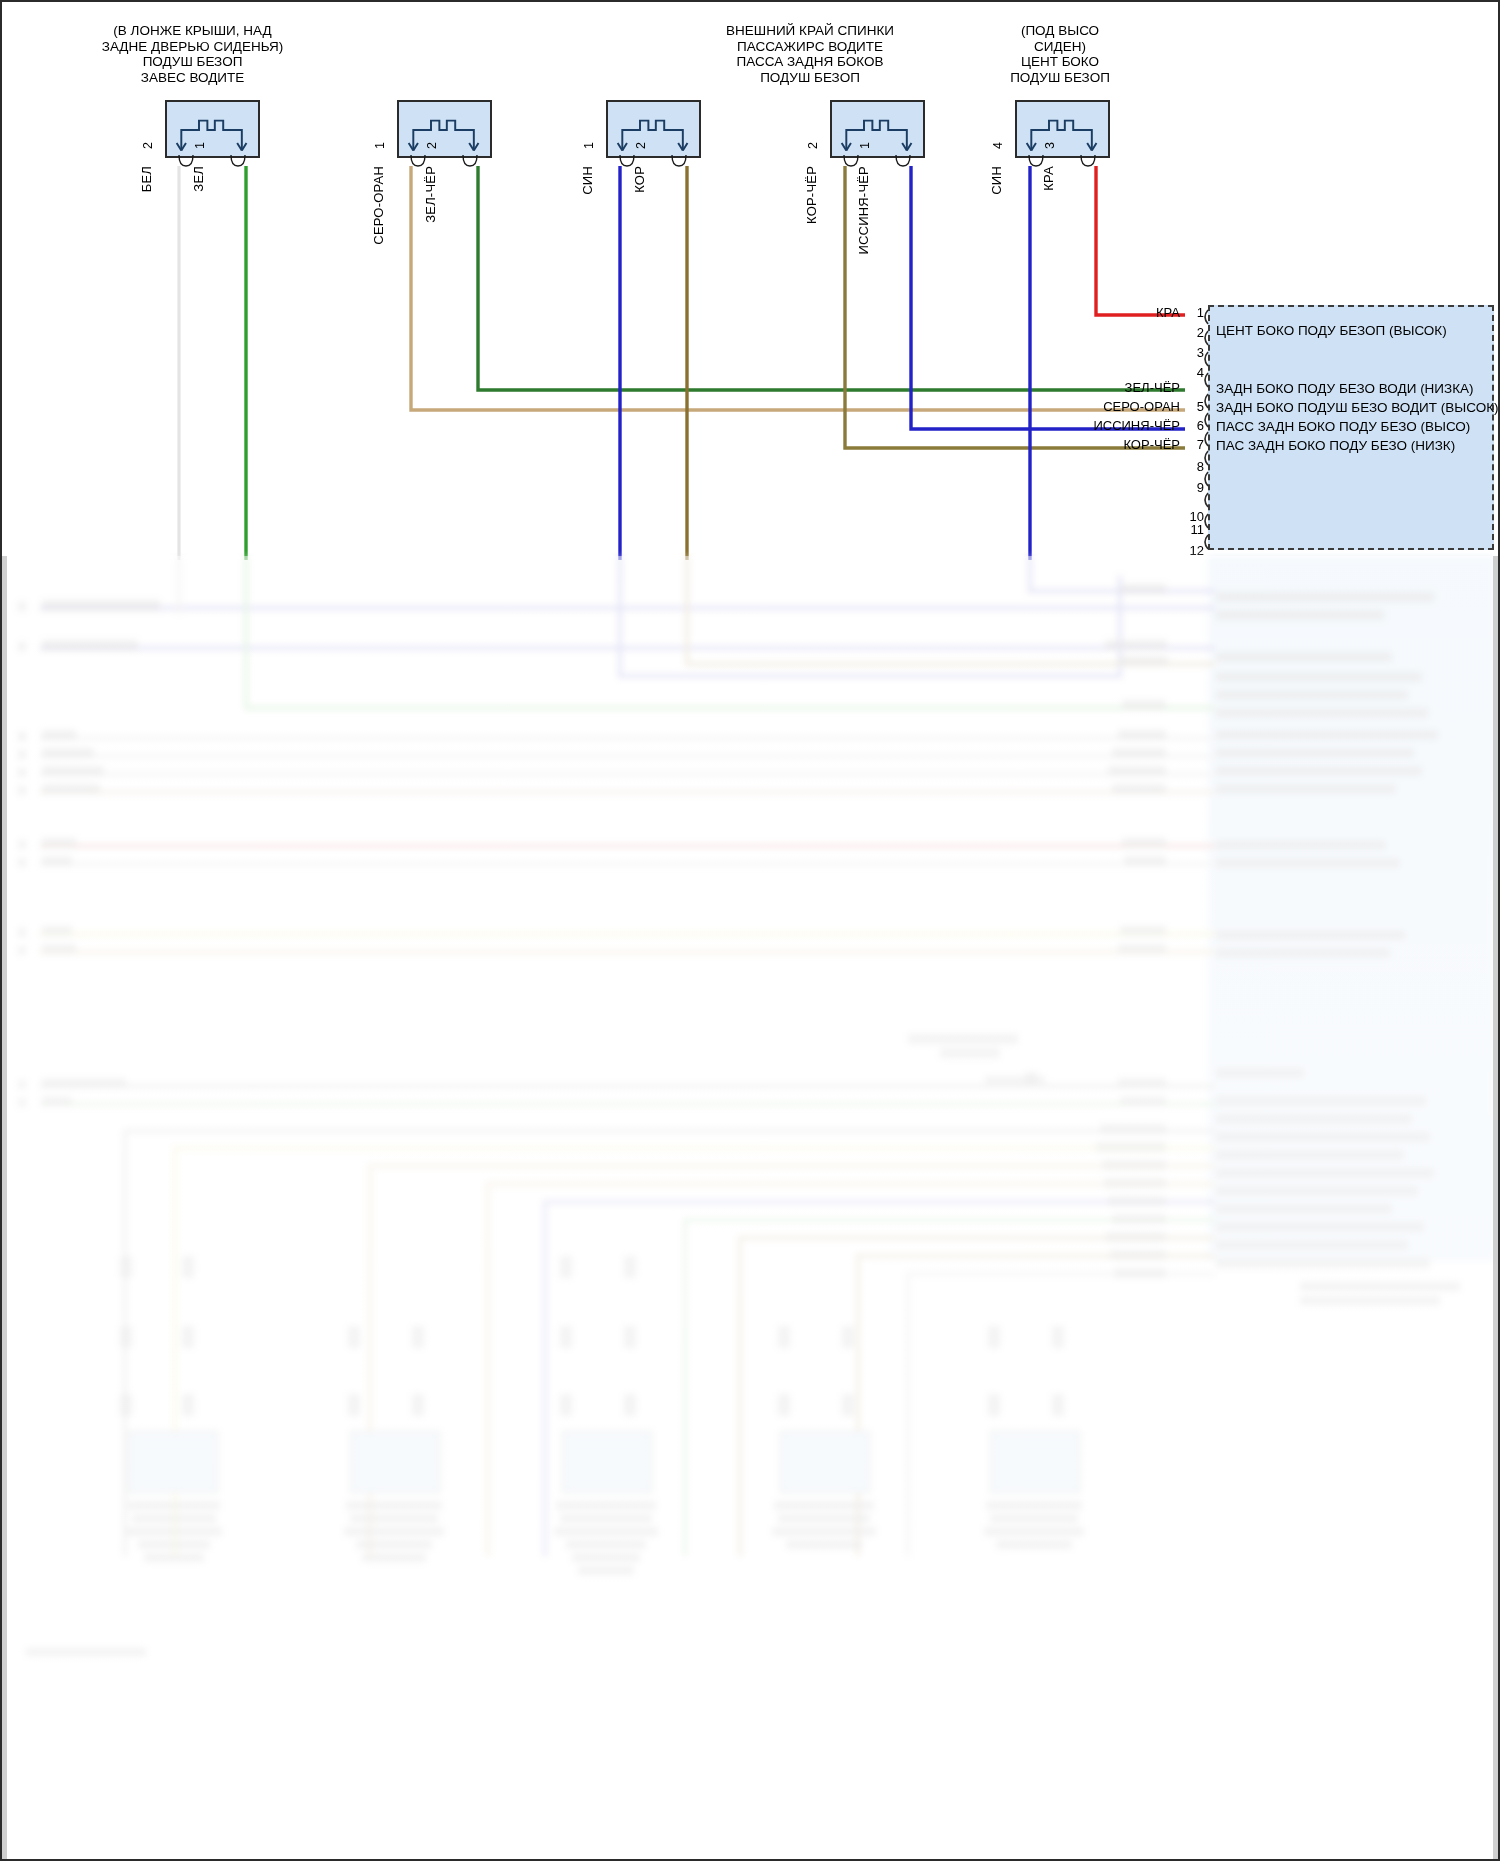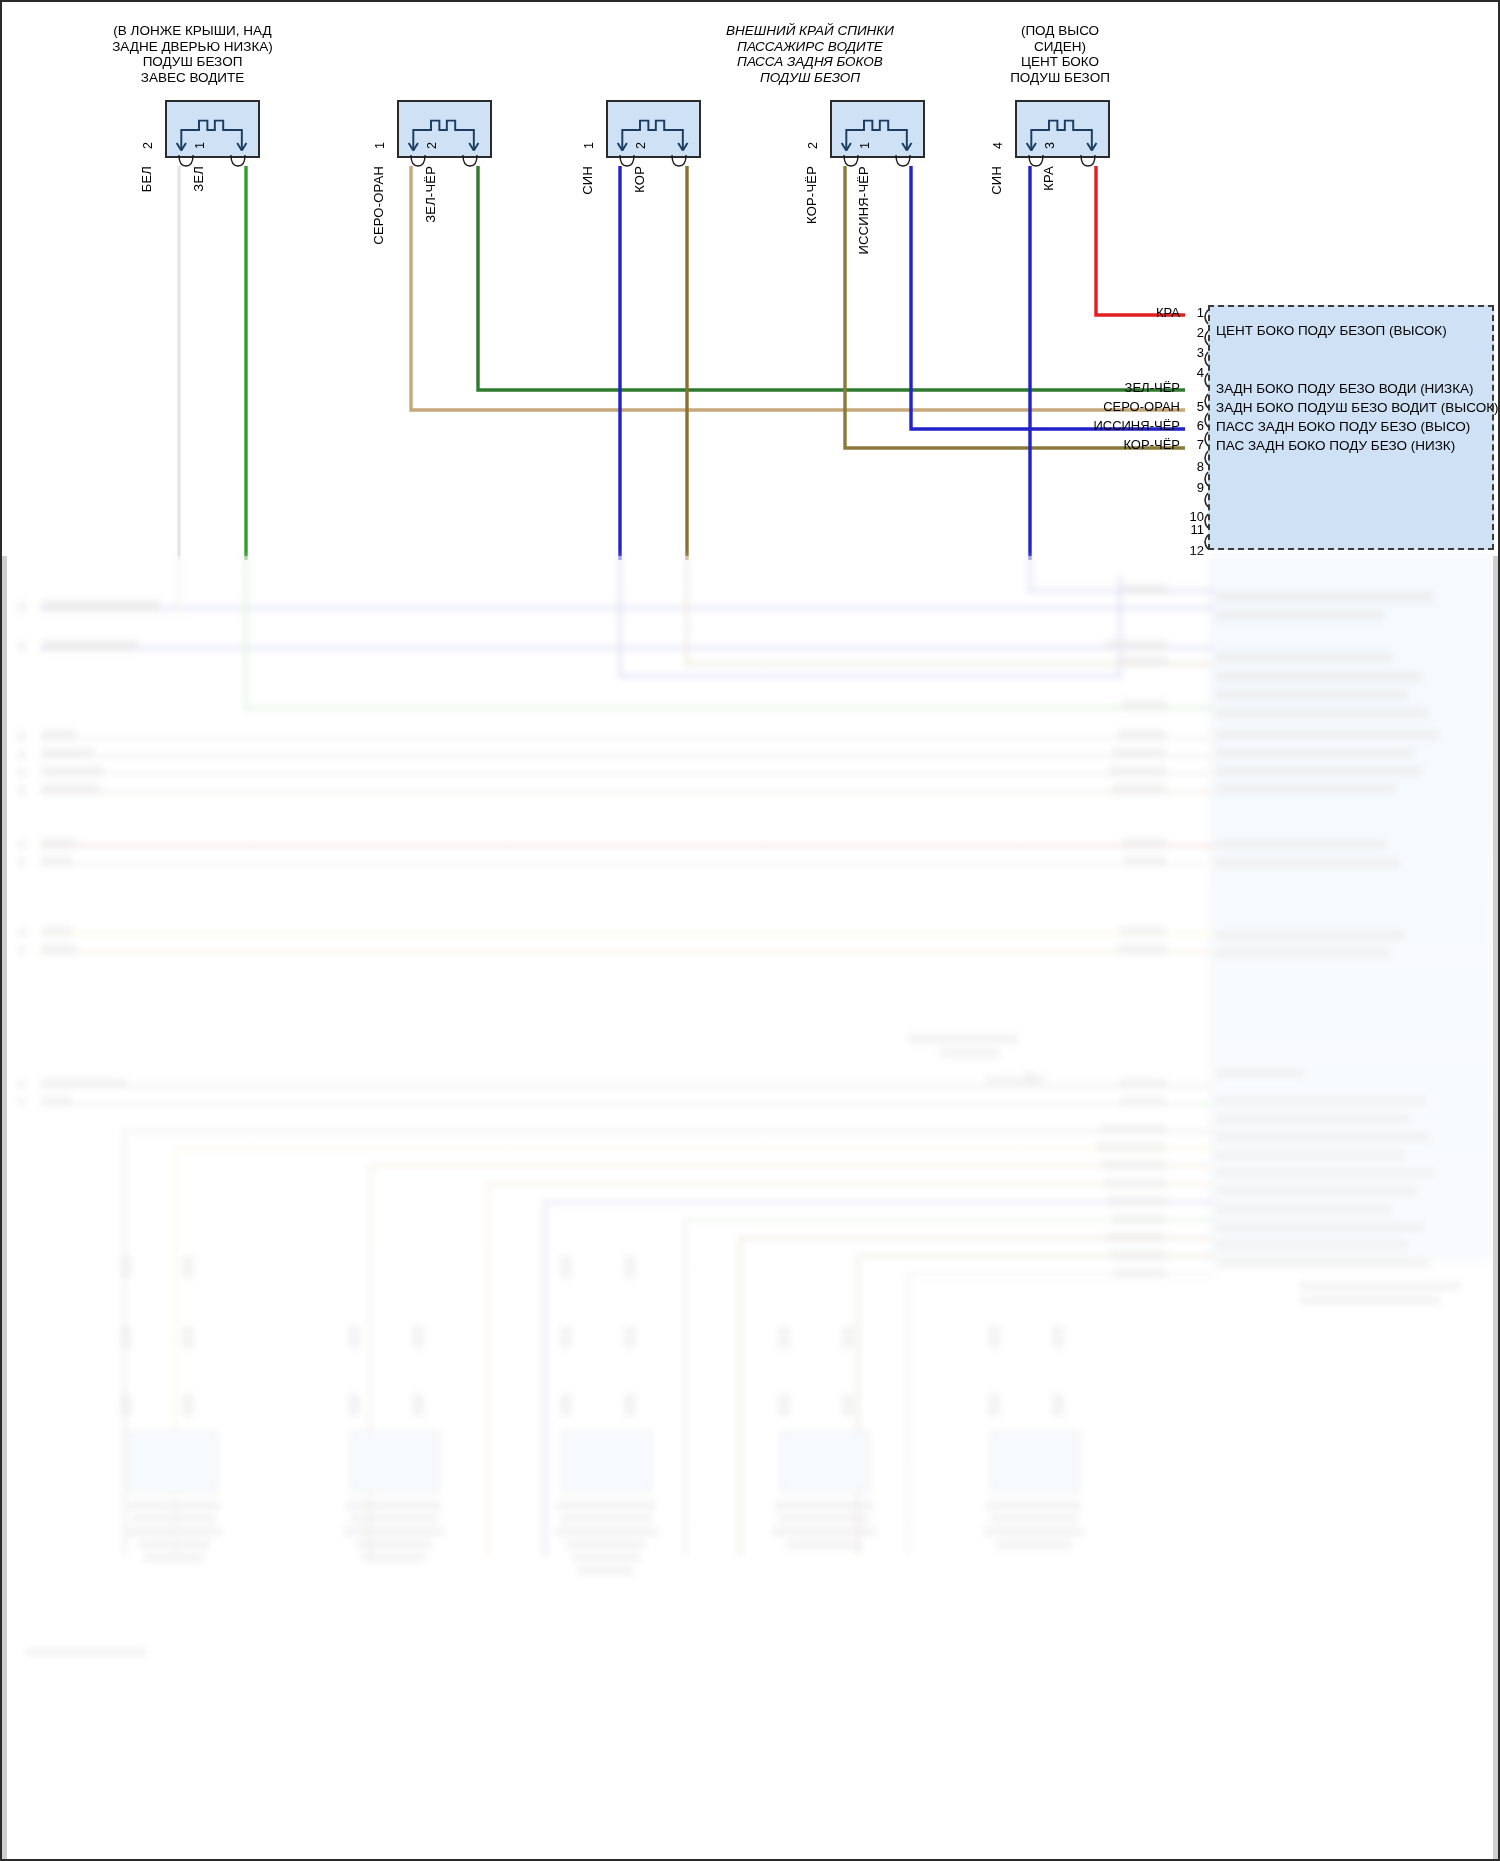--- a/index.html
+++ b/index.html
@@ -49,21 +49,21 @@
 </style>
 </head>
 <body>
 
 <div id="page">
 
   <div id="sharp">
 
     <div class="conn-head" style="left:95px;top:23px;width:195px;">
       <div>(В ЛОНЖЕ КРЫШИ, НАД</div>
-      <div>ЗАДНЕ ДВЕРЬЮ НИЗКА)</div>
+      <div>ЗАДНЕ ДВЕРЬЮ СИДЕНЬЯ)</div>
       <div>ПОДУШ БЕЗОП</div>
       <div>ЗАВЕС ВОДИТЕ</div>
     </div>
     <div class="conn-box" style="left:165px;top:100px;width:95px;height:58px;">
       <svg class="inner" viewBox="0 0 95 58">
         <path d="M14,52 L14,30 L33,30 L33,20 L42,20 L42,30 L50,30 L50,20 L59,20 L59,30 L79,30 L79,52" fill="none" stroke="#1b3d63" stroke-width="2.1"></path>
         <path d="M14,52 l-5,-8 M14,52 l5,-8" fill="none" stroke="#1b3d63" stroke-width="2.1"></path>
         <path d="M79,52 l-5,-8 M79,52 l5,-8" fill="none" stroke="#1b3d63" stroke-width="2.1"></path>
       </svg>
     </div>
@@ -102,21 +102,21 @@
     </div>
     <svg style="position:absolute;left:601px;top:155px;width:110px;height:22px;">
       <path d="M19,0 q0,11 7,11 q7,0 7,-11" fill="none" stroke="#1b1b1b" stroke-width="1.4"></path>
       <path d="M71,0 q0,11 7,11 q7,0 7,-11" fill="none" stroke="#1b1b1b" stroke-width="1.4"></path>
     </svg>
     <div class="pin-no" style="left:582px;top:142px;">1</div>
     <div class="pin-no" style="left:634px;top:142px;">2</div>
     <div class="wname" style="left:580px;top:166px;">СИН</div>
     <div class="wname" style="left:632px;top:166px;">КОР</div>
 
-    <div class="conn-head" style="left:690px;top:23px;width:240px;font-style:italic;">
+    <div class="conn-head" style="left:690px;top:23px;width:240px;">
       <div>ВНЕШНИЙ КРАЙ СПИНКИ</div>
       <div>ПАССАЖИРС ВОДИТЕ</div>
       <div>ПАССА ЗАДНЯ БОКОВ</div>
       <div>ПОДУШ БЕЗОП</div>
     </div>
     <div class="conn-box" style="left:830px;top:100px;width:95px;height:58px;">
       <svg class="inner" viewBox="0 0 95 58">
         <path d="M14,52 L14,30 L33,30 L33,20 L42,20 L42,30 L50,30 L50,20 L59,20 L59,30 L79,30 L79,52" fill="none" stroke="#1b3d63" stroke-width="2.1"></path>
         <path d="M14,52 l-5,-8 M14,52 l5,-8" fill="none" stroke="#1b3d63" stroke-width="2.1"></path>
         <path d="M79,52 l-5,-8 M79,52 l5,-8" fill="none" stroke="#1b3d63" stroke-width="2.1"></path>

